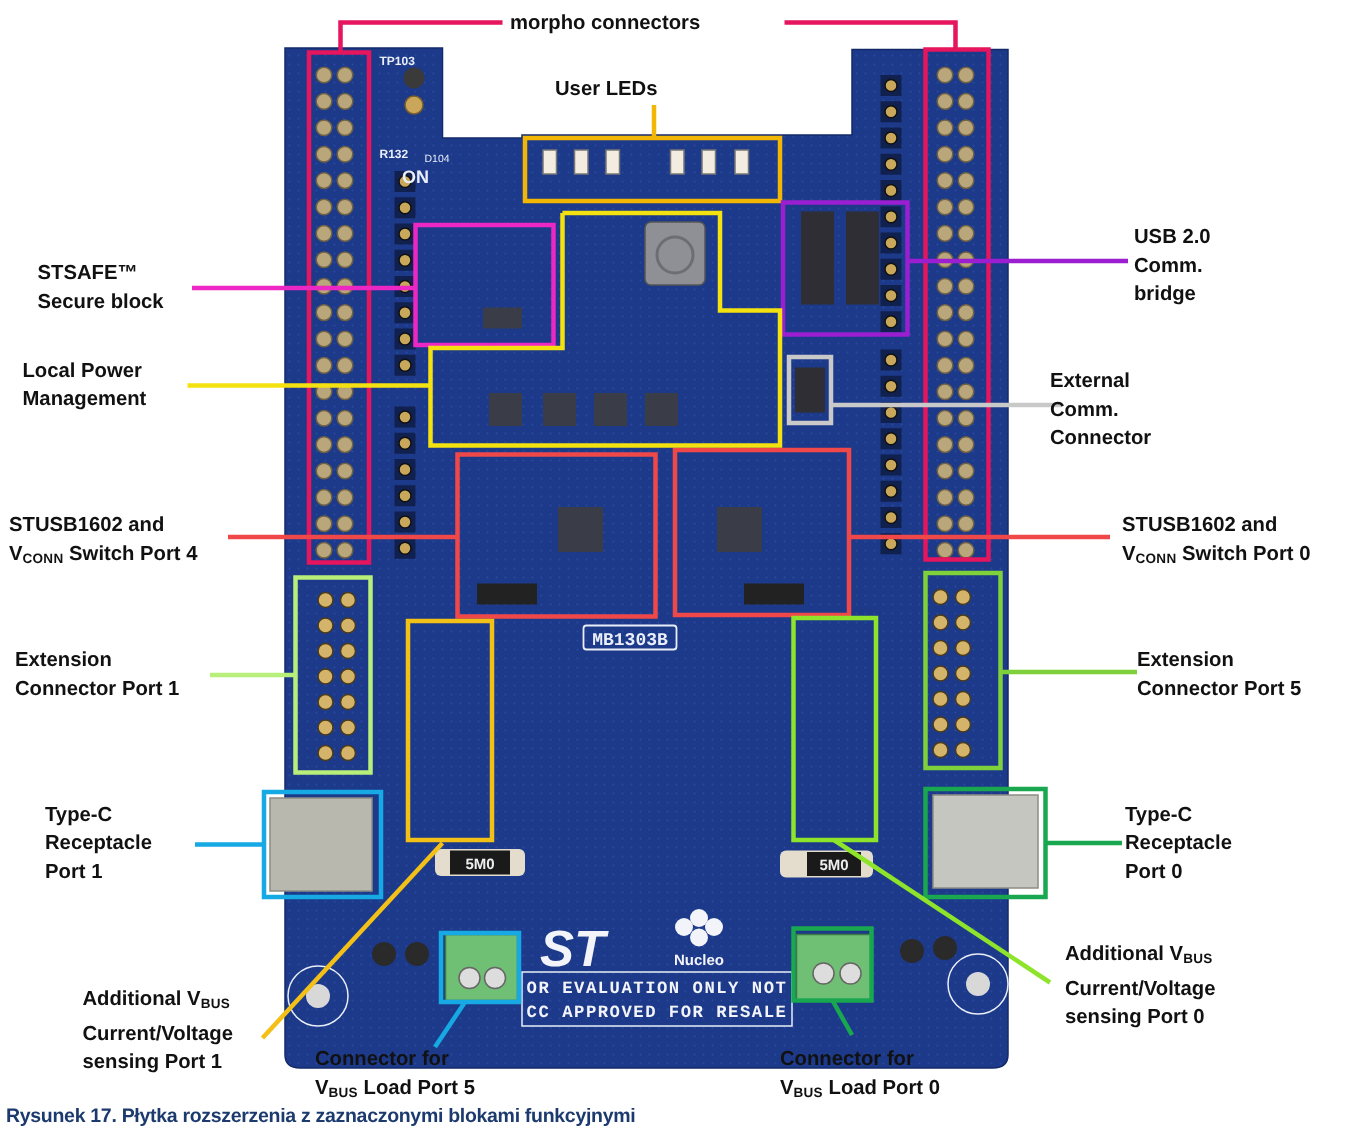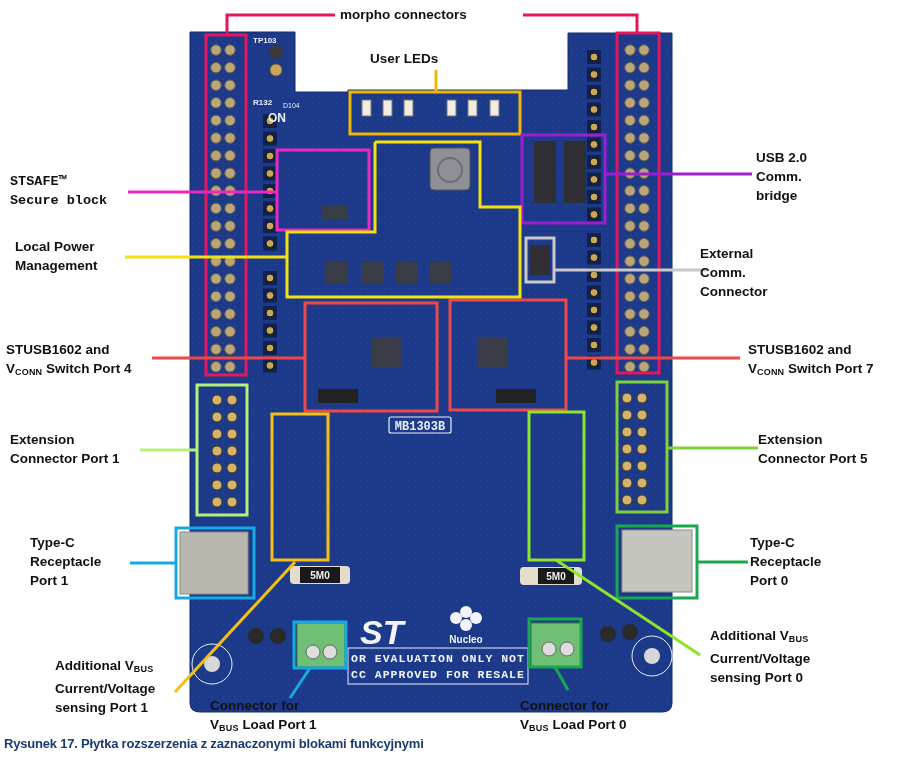--- a/index.html
+++ b/index.html
@@ -329,21 +329,21 @@
         <polyline points="555,667 568,690" fill="none" stroke="#19a850" stroke-width="3"></polyline>
       </g>
   </svg>
 
   <div class="label" style="left:340px;top:5px;width:180px;">
     <span>morpho connectors</span>
   </div>
   <div class="label" style="left:370px;top:49px;width:130px;">
     <span>User LEDs</span>
   </div>
-  <div class="label" style="left:10px;top:172px;width:115px;font-family:Liberation Mono, monospace;">
+  <div class="label" style="left:25px;top:172px;width:115px;">
     <div>STSAFE™</div>
     <div>Secure block</div>
   </div>
   <div class="label" style="left:15px;top:237px;width:110px;">
     <div>Local Power</div>
     <div>Management</div>
   </div>
   <div class="label" style="left:756px;top:148px;width:70px;">
     <div>USB 2.0</div>
     <div>Comm.</div>
@@ -353,21 +353,21 @@
     <div>External</div>
     <div>Comm.</div>
     <div>Connector</div>
   </div>
   <div class="label" style="left:6px;top:340px;width:135px;text-align:left;">
     <div>STUSB1602 and</div>
     <div><span>V</span><sub>CONN</sub><span style="white-space:pre"> Switch Port 4</span></div>
   </div>
   <div class="label" style="left:748px;top:340px;width:140px;text-align:left;">
     <div>STUSB1602 and</div>
-    <div><span>V</span><sub>CONN</sub><span style="white-space:pre"> Switch Port 7</span></div>
+    <div><span>V</span><sub>CONN</sub><span style="white-space:pre"> Switch Port 0</span></div>
   </div>
   <div class="label" style="left:10px;top:430px;width:125px;">
     <div>Extension</div>
     <div>Connector Port 1</div>
   </div>
   <div class="label" style="left:758px;top:430px;width:125px;">
     <div>Extension</div>
     <div>Connector Port 5</div>
   </div>
   <div class="label" style="left:30px;top:533px;width:100px;">
@@ -385,21 +385,21 @@
     <div>Current/Voltage</div>
     <div>sensing Port 1</div>
   </div>
   <div class="label" style="left:710px;top:626px;width:120px;">
     <div><span>Additional V</span><sub>BUS</sub></div>
     <div>Current/Voltage</div>
     <div>sensing Port 0</div>
   </div>
   <div class="label" style="left:210px;top:696px;width:120px;text-align:left;">
     <div>Connector for</div>
-    <div><span>V</span><sub>BUS</sub><span style="white-space:pre"> Load Port 1</span></div>
+    <div><span>V</span><sub>BUS</sub><span style="white-space:pre"> Load Port 5</span></div>
   </div>
   <div class="label" style="left:520px;top:696px;width:120px;text-align:left;">
     <div>Connector for</div>
     <div><span>V</span><sub>BUS</sub><span style="white-space:pre"> Load Port 0</span></div>
   </div>
 
   <div class="caption">Rysunek 17. Płytka rozszerzenia z zaznaczonymi blokami funkcyjnymi</div>
 </div>
 
 </body></html>

